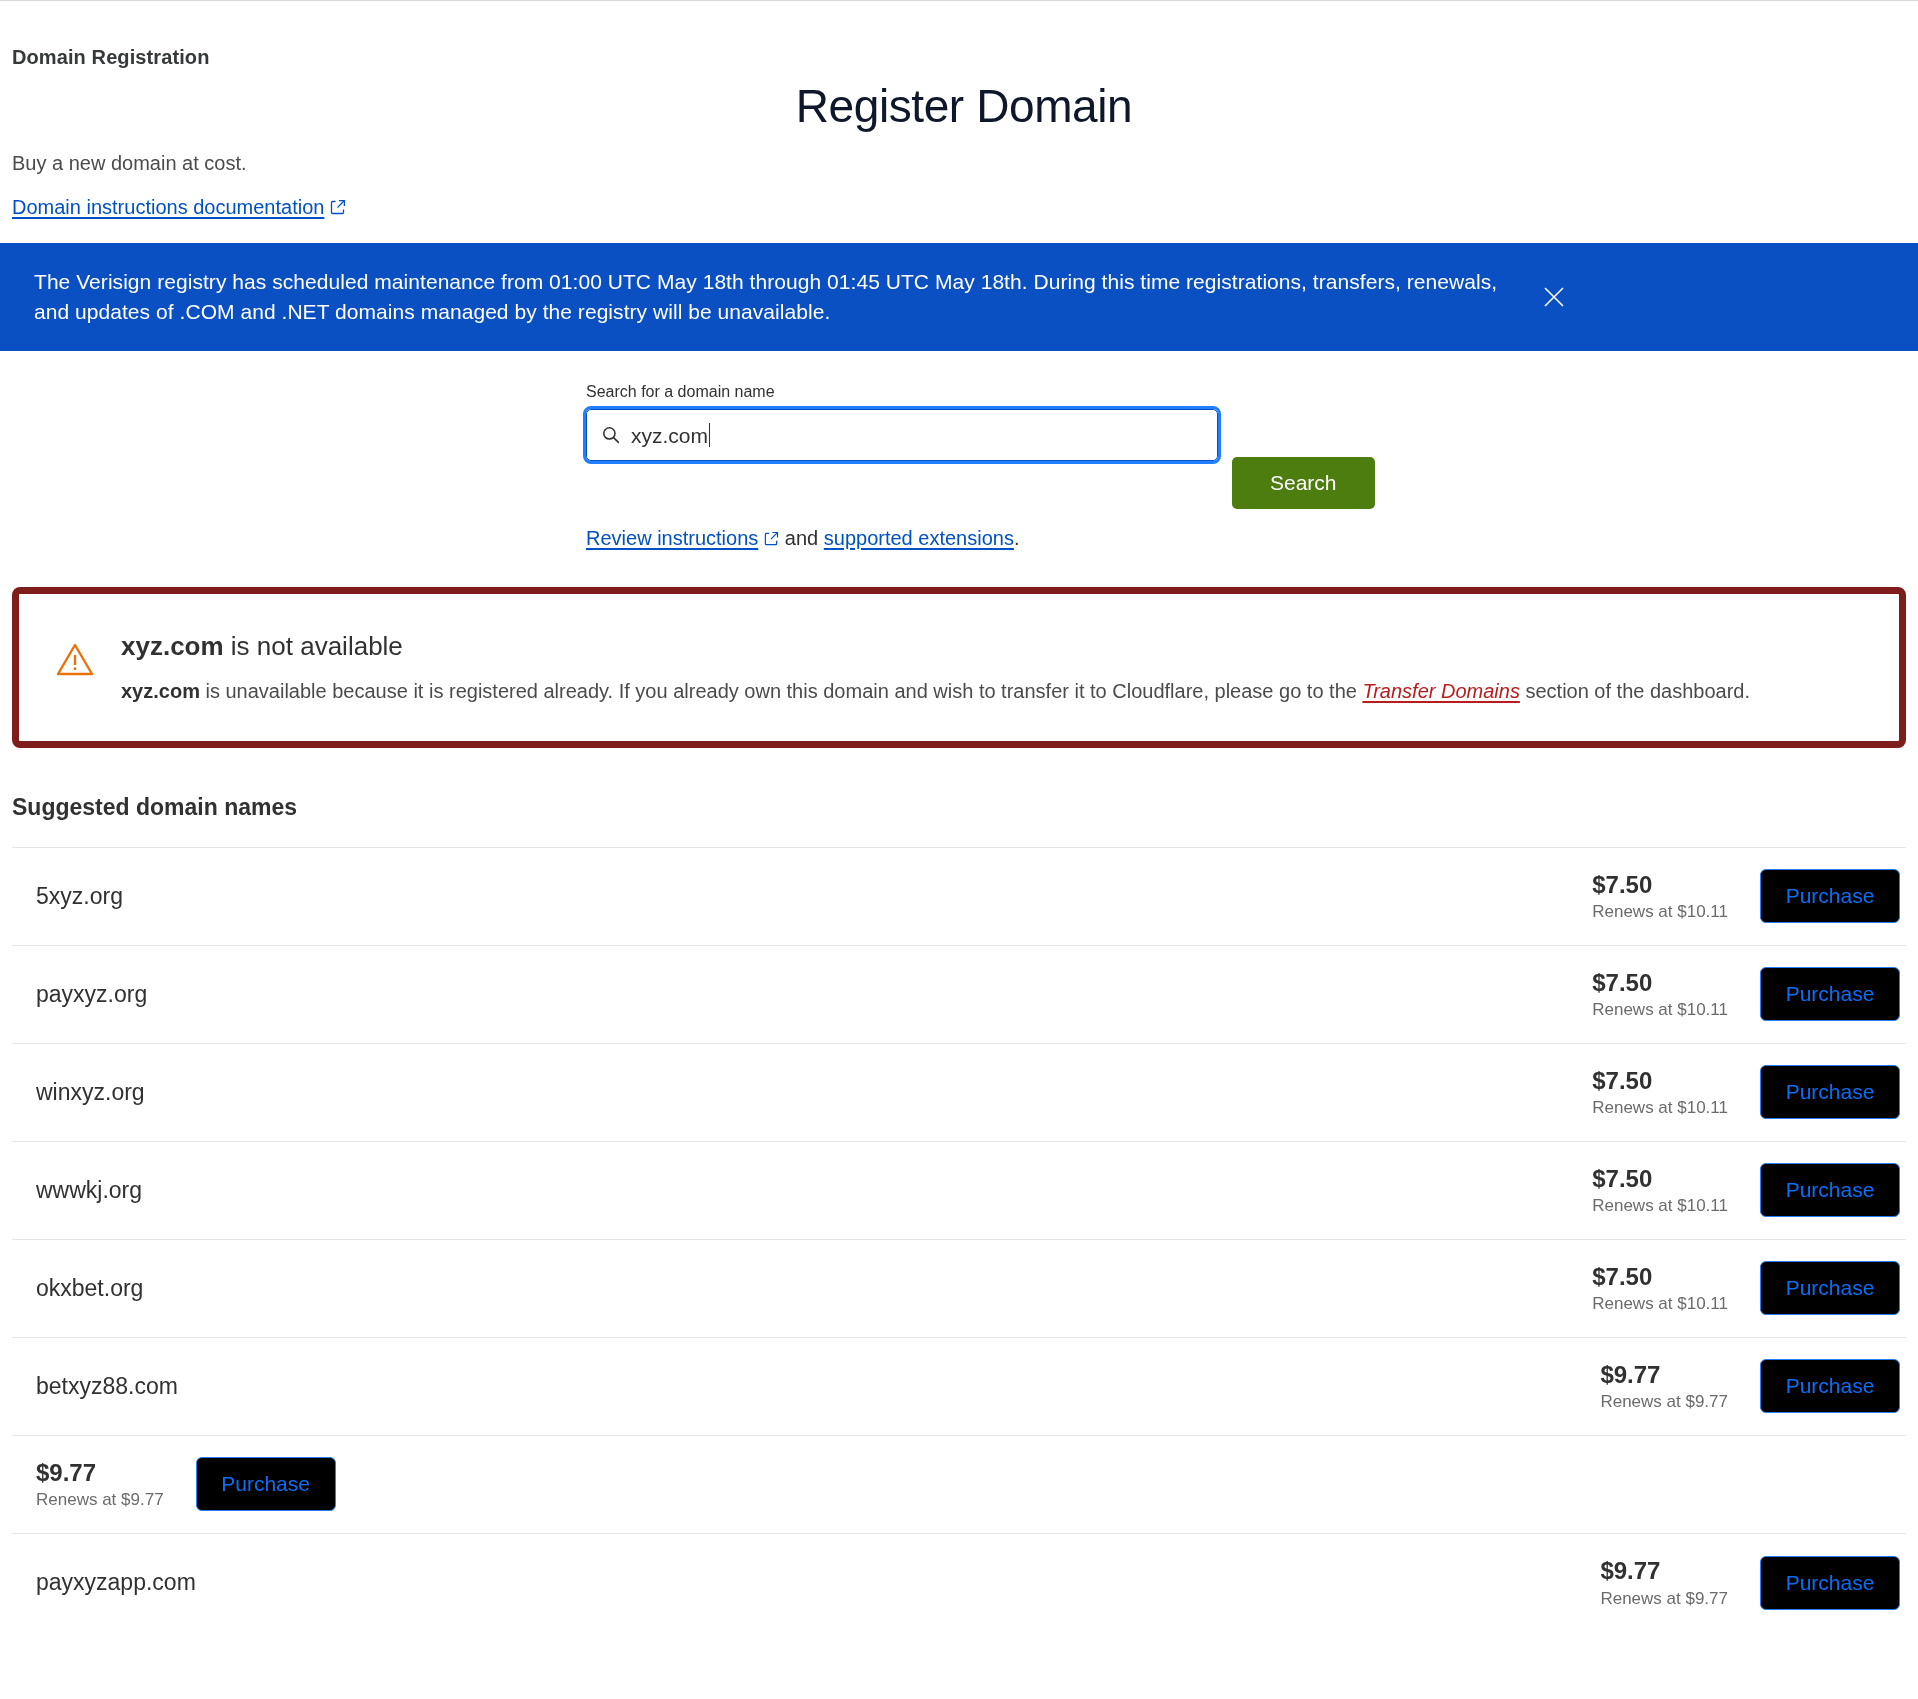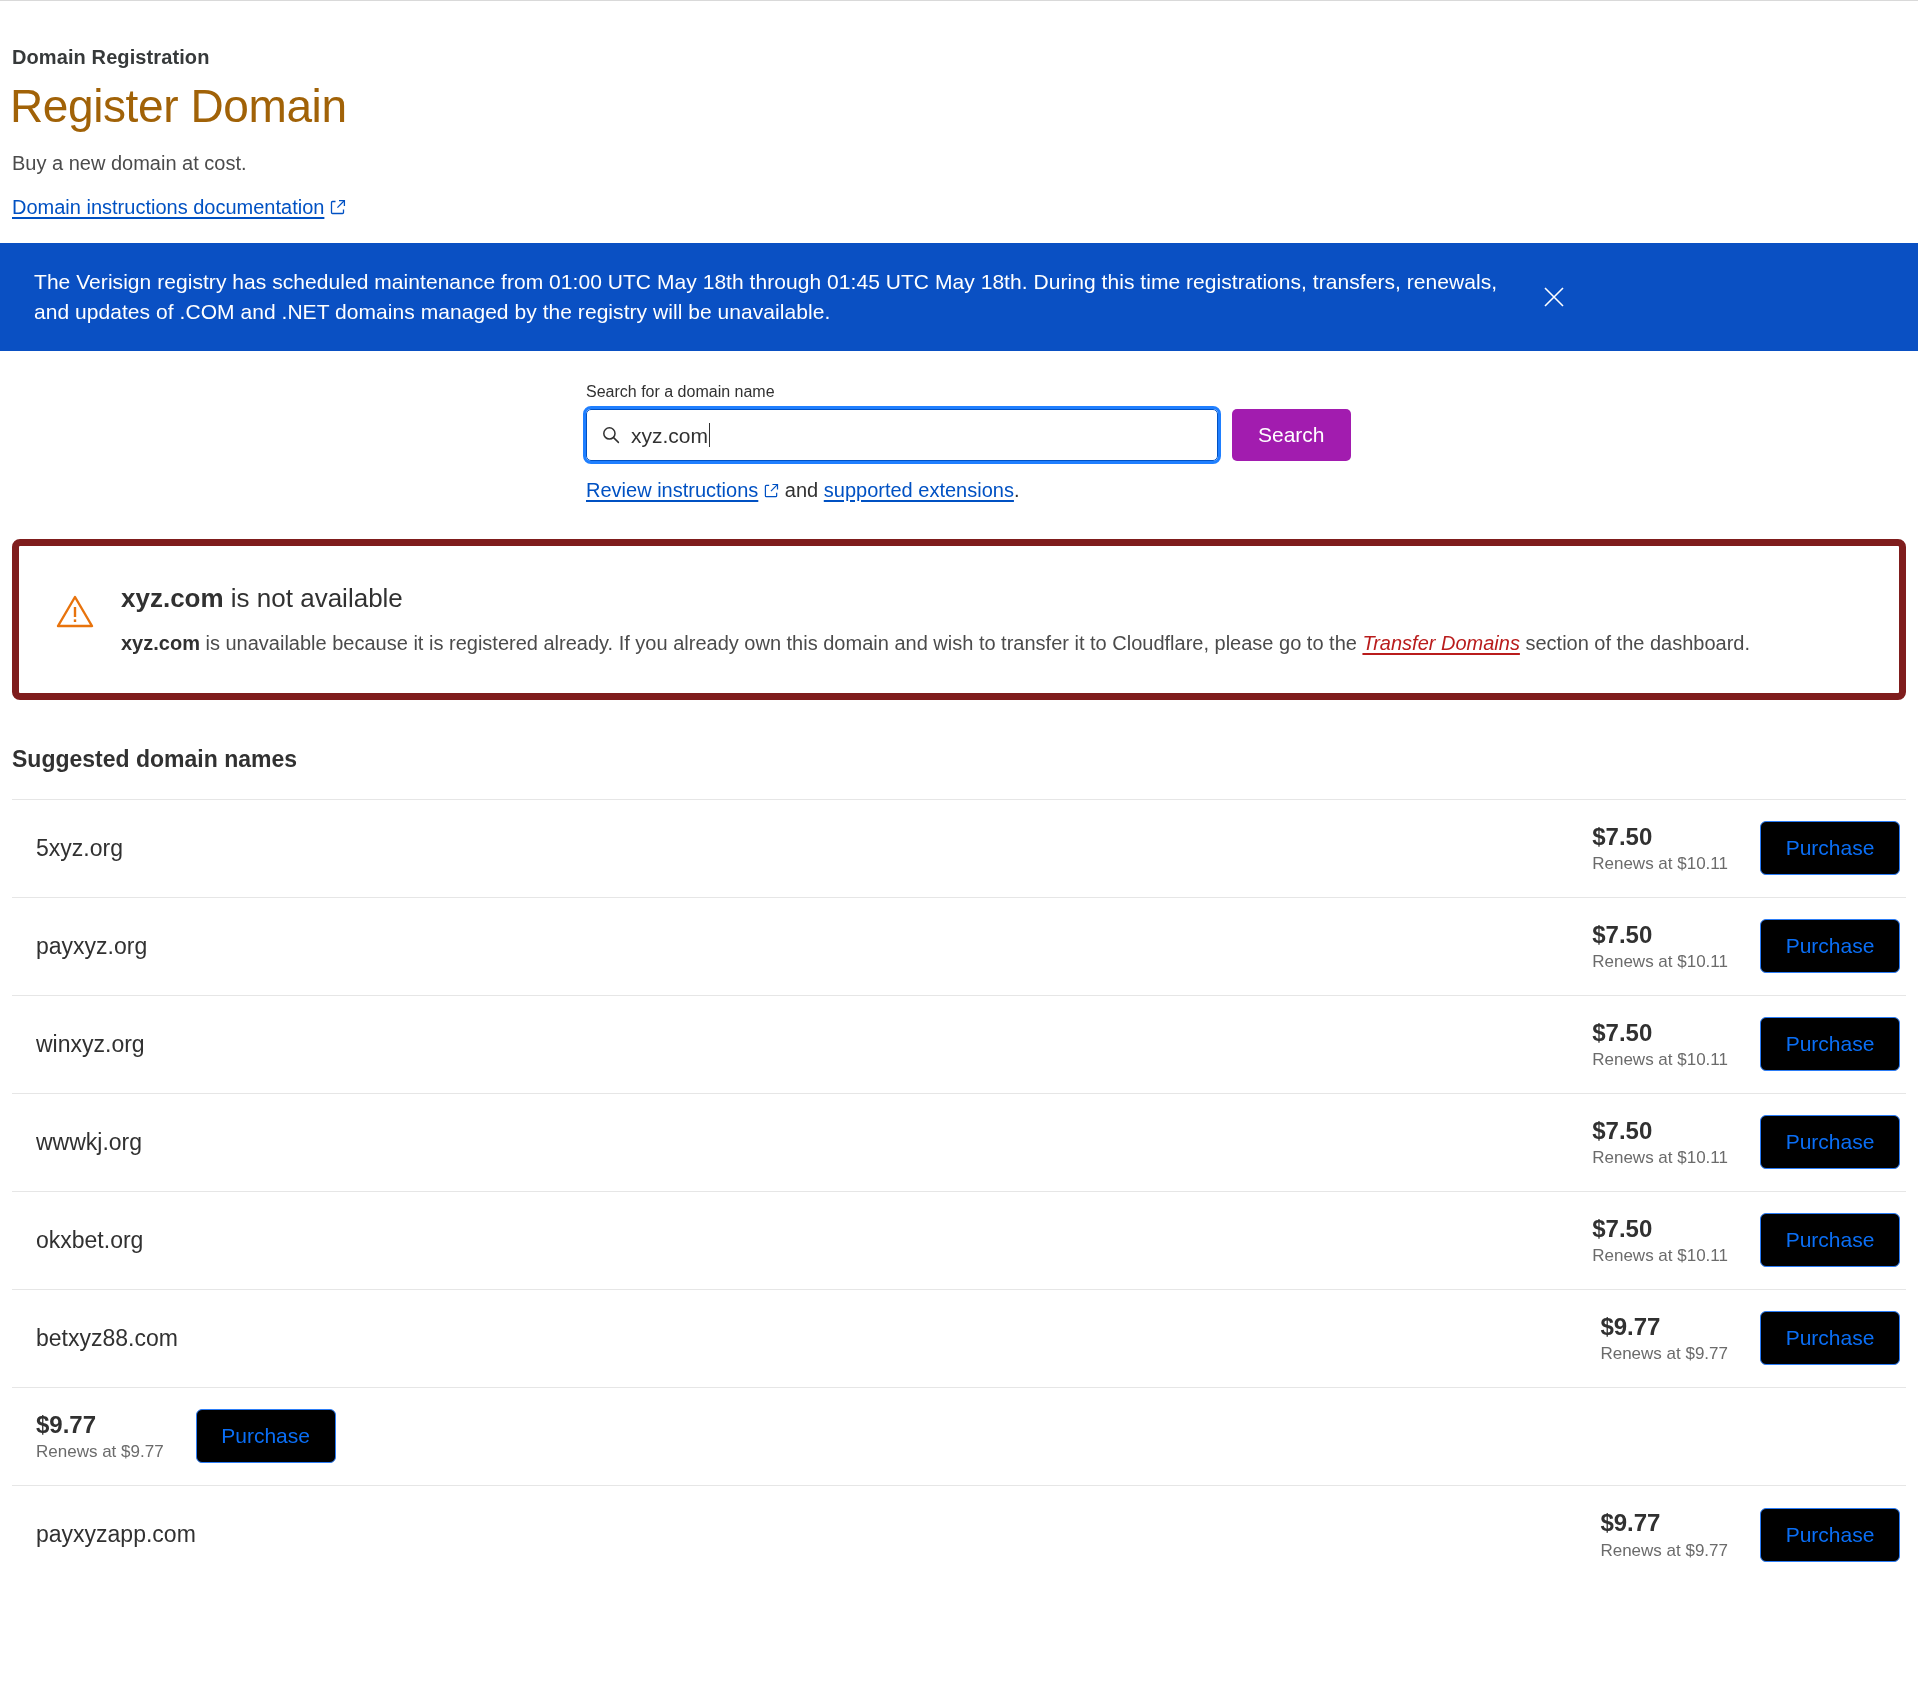--- a/index.html
+++ b/index.html
@@ -27,24 +27,25 @@
   .eyebrow {
     font-size: 20px;
     font-weight: 700;
     color: #36393a;
     letter-spacing: .1px;
     line-height: 1.2;
   }
   .page-title {
     font-size: 46px;
     font-weight: 400;
-    color: #a16207;
+    color: #0f172a;
     margin: 12px 0 0 -2px;
     line-height: 1.1;
     letter-spacing: -.4px;
+    text-align: center;
   }
   .subtitle {
     font-size: 20px;
     color: #4b4b4b;
     margin-top: 18px;
     line-height: 1.3;
   }
   .doc-link-wrap {
     margin-top: 20px;
   }
@@ -126,29 +127,30 @@
   }
   .caret {
     display: inline-block;
     width: 1px;
     height: 24px;
     background: #313131;
     vertical-align: -5px;
     margin-left: 1px;
   }
   .search-btn {
-    background: #a21caf;
+    background: #4d7c0f;
     color: #fff;
     border: none;
     border-radius: 5px;
     height: 52px;
-    padding: 0 26px;
+    padding: 0 38px;
     font-size: 21px;
     font-family: "Liberation Sans", sans-serif;
     cursor: pointer;
+    margin-top: 48px;
   }
   .hint-row {
     margin-top: 18px;
     font-size: 20px;
     color: #313131;
   }
   .hint-row a {
     color: #0051c3;
     text-decoration: underline;
     text-underline-offset: 3px;

